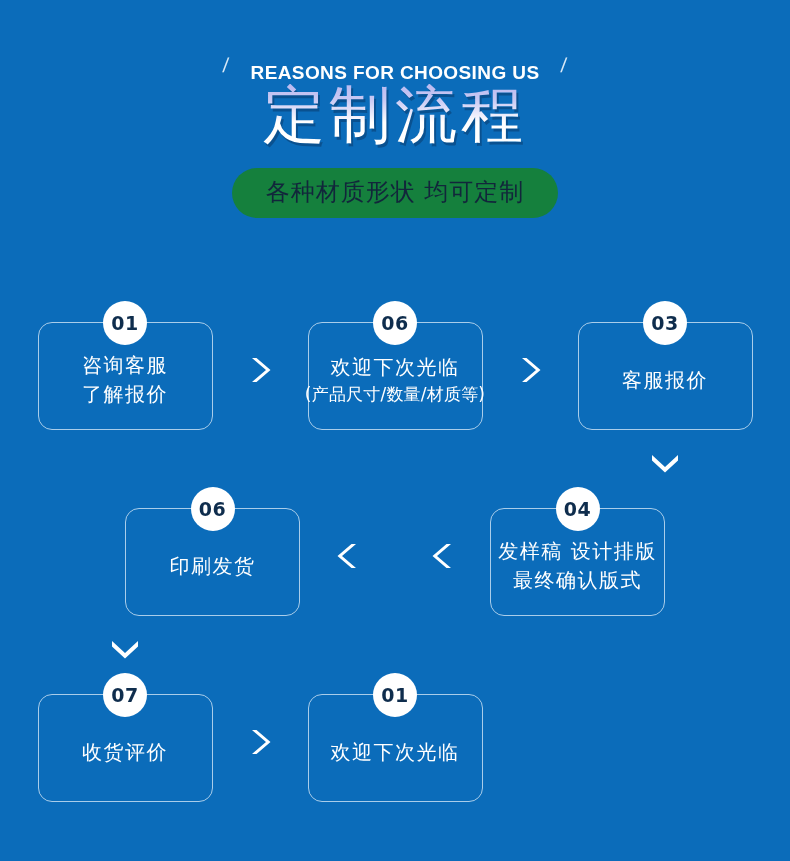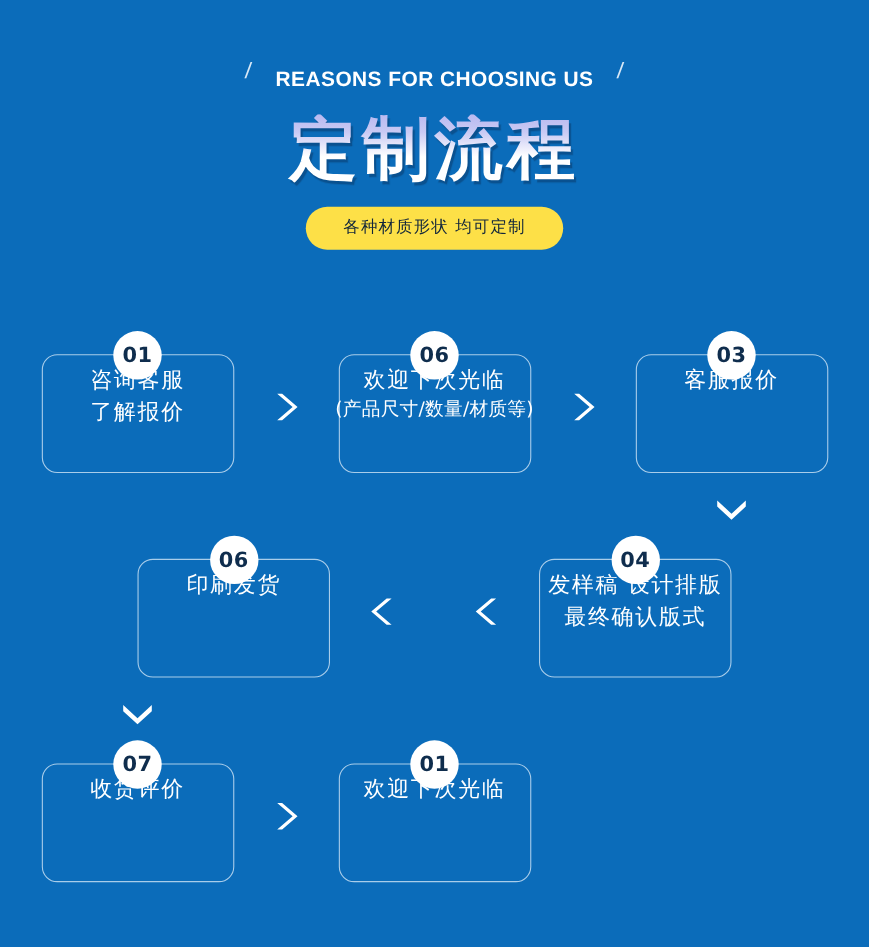--- a/index.html
+++ b/index.html
@@ -39,45 +39,45 @@
   .eyebrow-text {
     color: #ffffff;
     font-size: 19px;
     letter-spacing: 0.4px;
     font-weight: 700;
     white-space: nowrap;
     margin-top: 16px;
   }
 
   .main-title {
-    margin-top: 26px;
+    margin-top: 6px;
     font-size: 62px;
-    font-weight: 700;
+    font-weight: 400;
     line-height: 1;
     letter-spacing: 4px;
     background-image: linear-gradient(180deg, #b9b9f0 0%, #c9caf4 26%, #ffffff 62%, #ffffff 100%);
     -webkit-background-clip: text;
     background-clip: text;
     color: transparent;
     -webkit-text-fill-color: transparent;
     text-shadow: 0 0 0 rgba(0,0,0,0);
     filter: drop-shadow(2px 3px 0px rgba(10,60,110,0.55));
     font-family: "DejaVu Sans", "Liberation Sans", sans-serif;
   }
 
   .pill-wrap {
     margin-top: 22px;
     display: flex;
     justify-content: center;
   }
   .pill {
-    background: #fde047;
+    background: #15803d;
     color: #12263b;
     border-radius: 30px;
-    font-size: 15px;
+    font-size: 24px;
     letter-spacing: 1px;
     padding: 9px 34px 11px 34px;
     line-height: 1.25;
     white-space: nowrap;
     font-family: "DejaVu Sans", "Liberation Sans", sans-serif;
   }
 
   
   .flow {
     position: absolute;
@@ -114,20 +114,21 @@
     position: relative;
     width: 175px;
     height: 108px;
     margin-top: 22px;
     border: 1px solid #a9cdea;
     border-radius: 14px;
     box-sizing: border-box;
     display: flex;
     flex-direction: column;
     align-items: center;
+    justify-content: center;
   }
 
   .badge {
     position: absolute;
     top: -22px;
     left: 50%;
     transform: translateX(-50%);
     width: 44px;
     height: 44px;
     border-radius: 50%;

